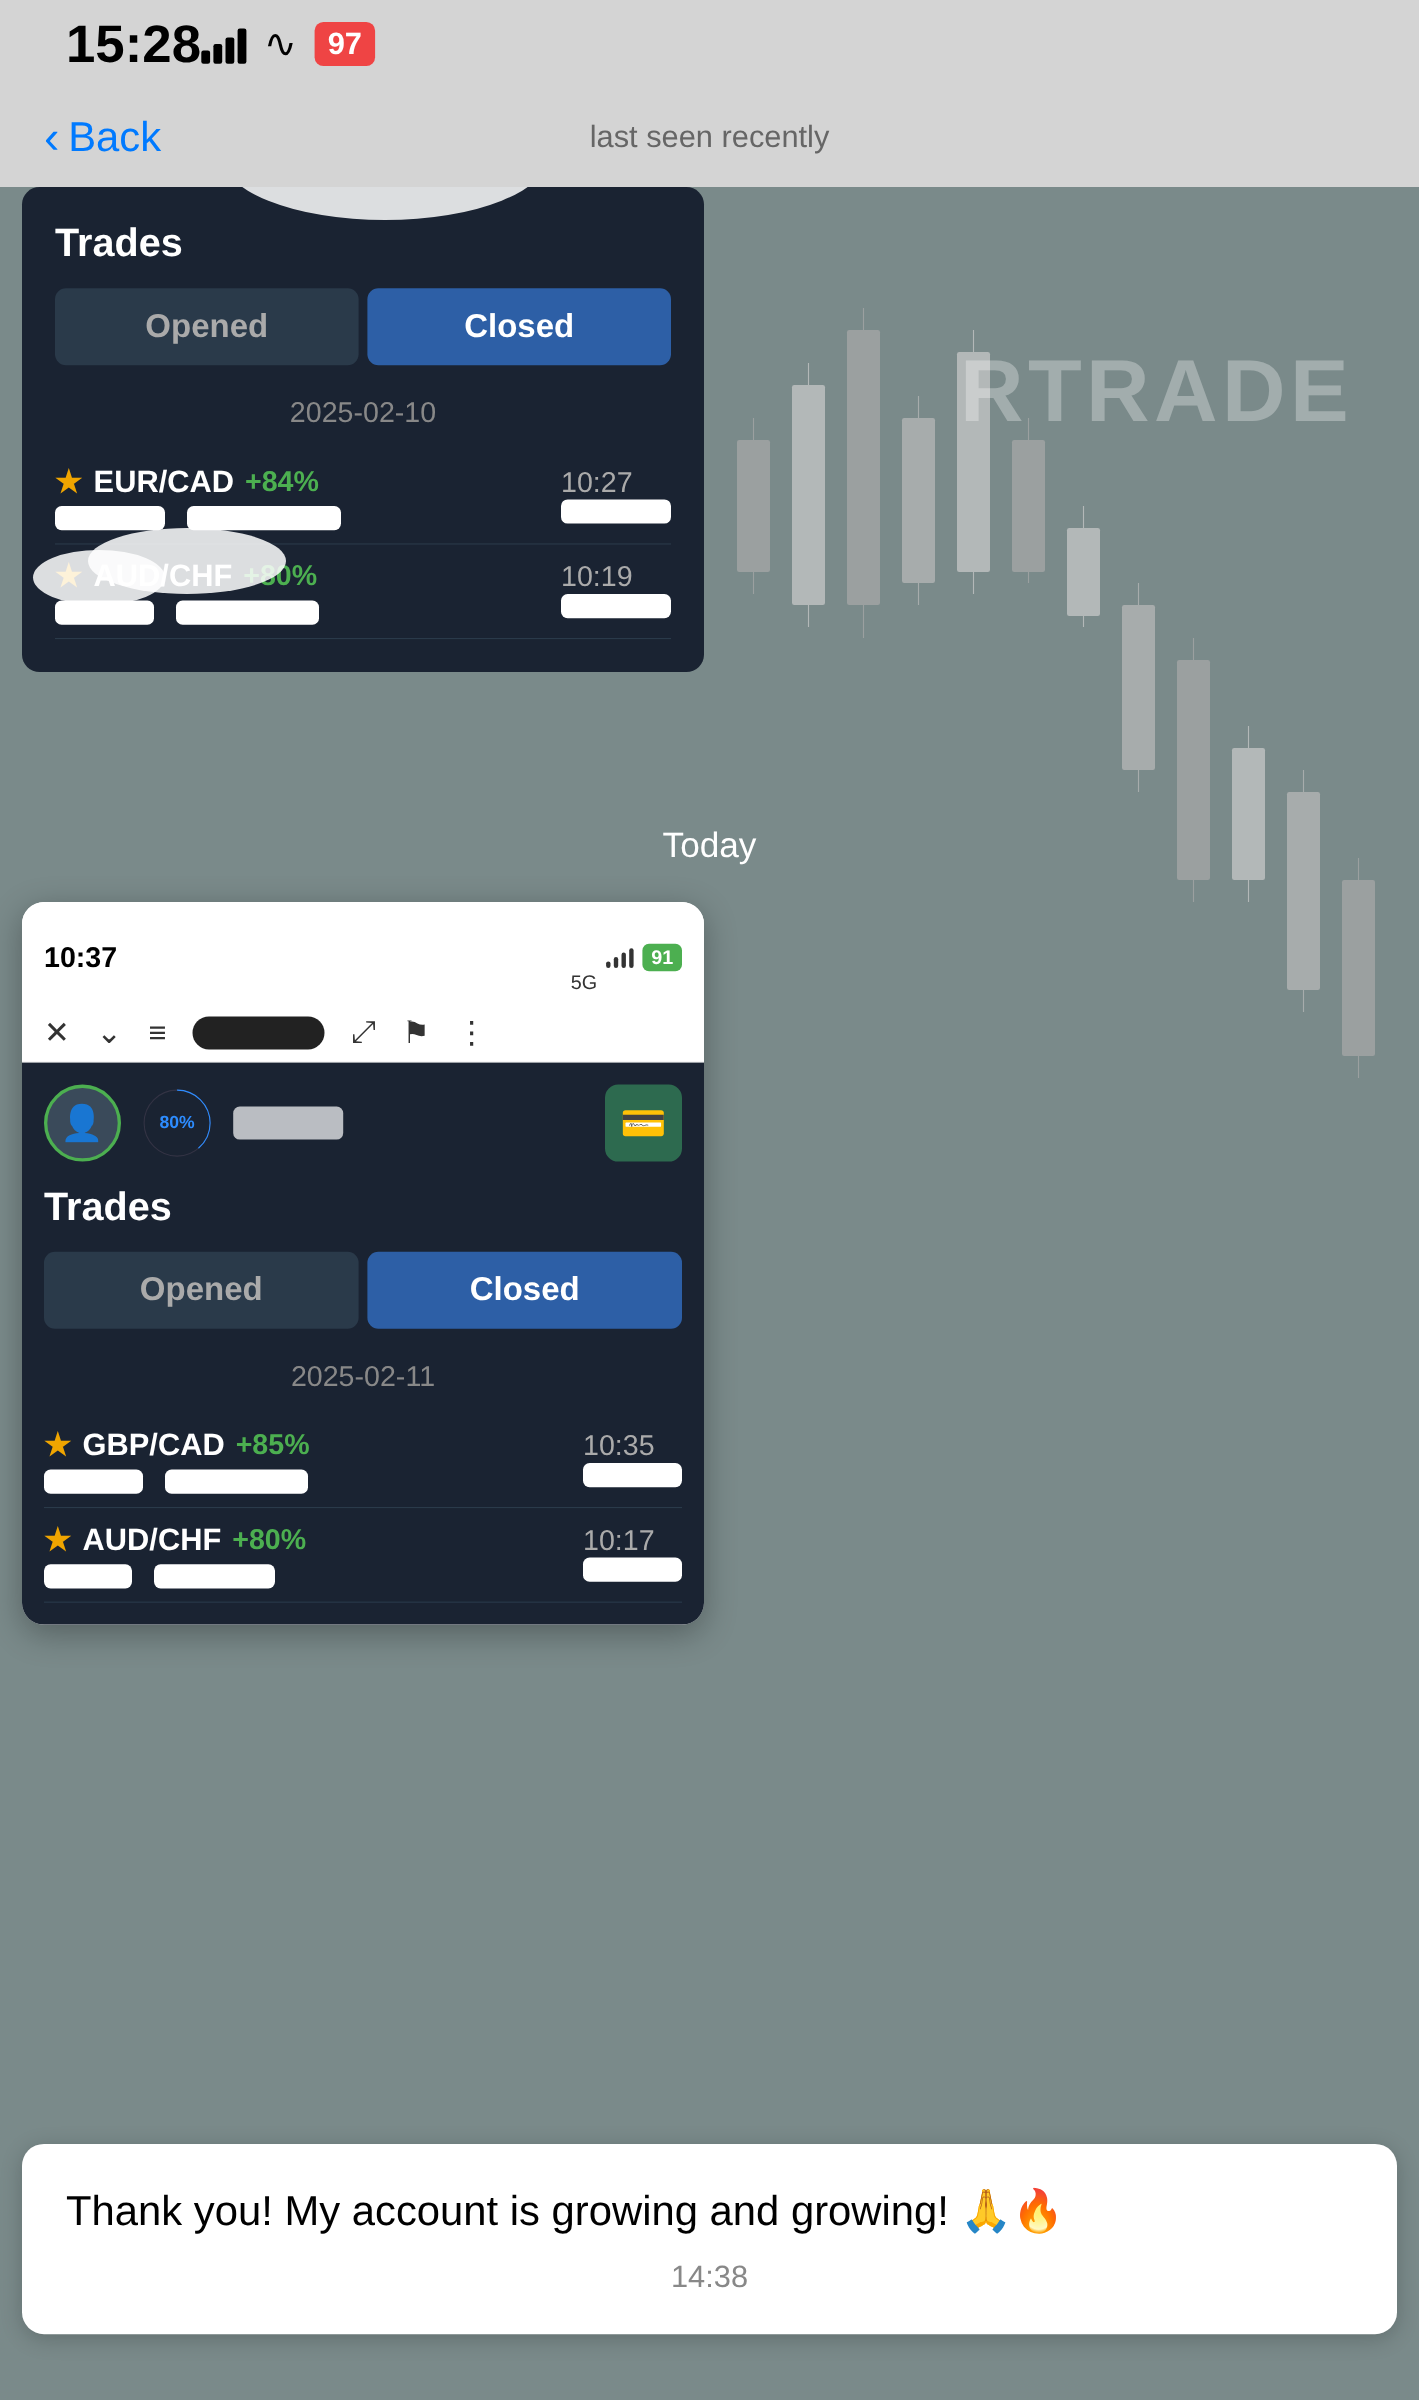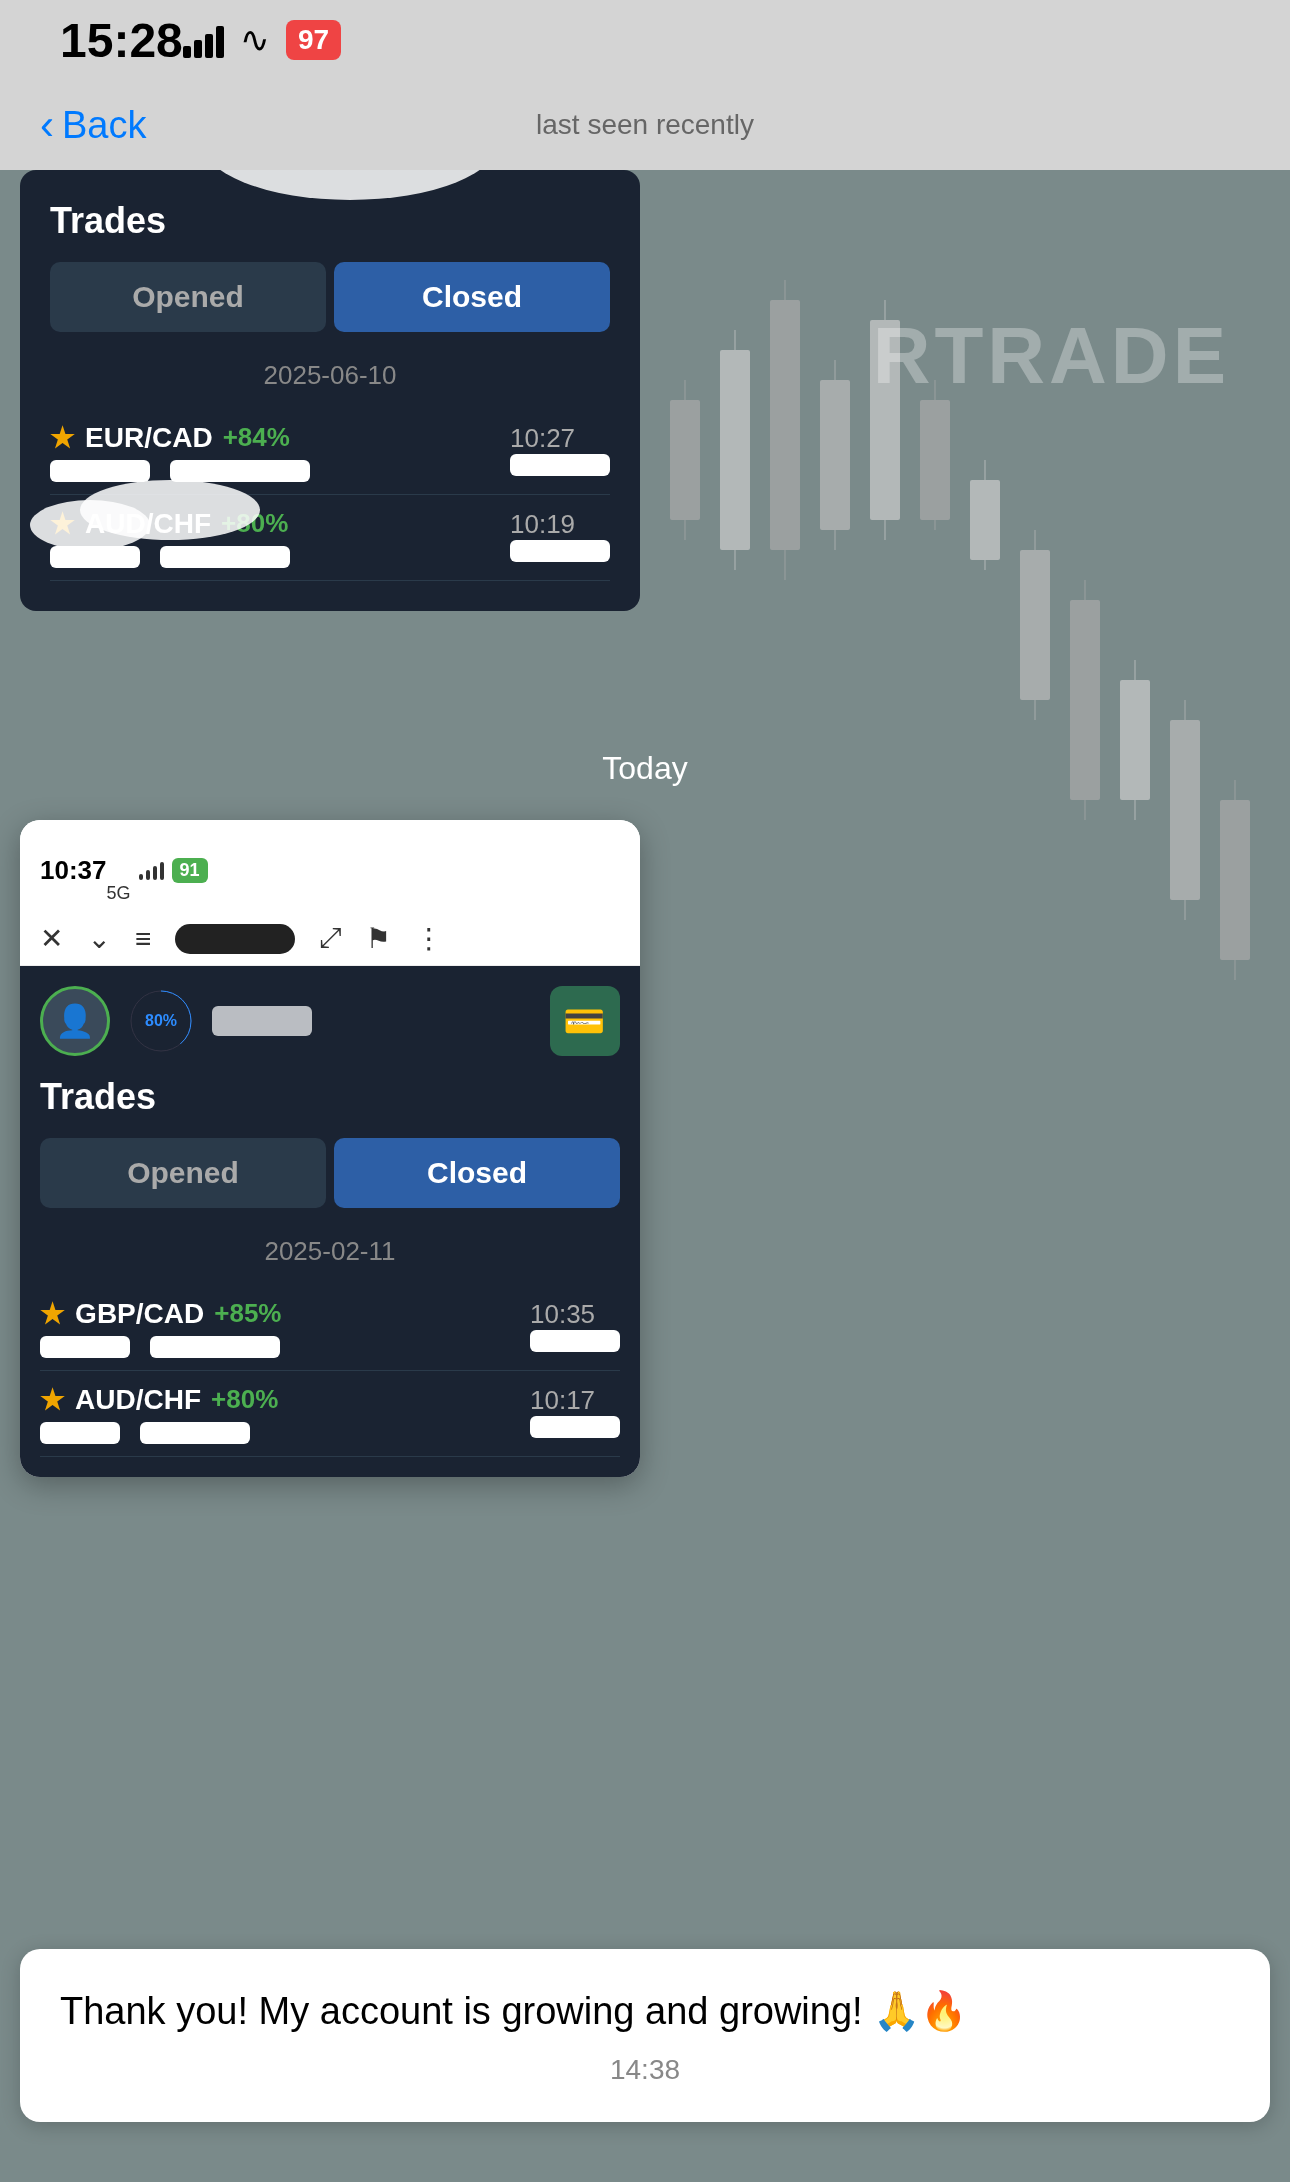--- a/index.html
+++ b/index.html
@@ -228,20 +228,21 @@
       border-radius: 20px;
       box-shadow: 0 8px 30px rgba(0,0,0,0.3);
       z-index: 7;
       overflow: hidden;
     }
 
     .card-2-inner-statusbar {
       background: #fff;
       padding: 16px 20px 8px;
       display: flex;
+      justify-content: space-between;
       align-items: center;
     }
     .inner-time {
       font-size: 26px;
       font-weight: 600;
       color: #000;
     }
     .inner-status-icons {
       display: flex;
       align-items: center;
@@ -400,21 +401,21 @@
 <div class="rtrade-text">RTRADE</div>
 
 <div class="today-label">Today</div>
 
 <div class="card-1">
   <div class="trades-title">Trades</div>
   <div class="tab-row">
     <div class="tab-btn inactive">Opened</div>
     <div class="tab-btn active">Closed</div>
   </div>
-  <div class="date-label">2025-06-10</div>
+  <div class="date-label">2025-02-10</div>
 
   <div class="trade-row">
     <div>
       <div class="trade-pair">
         <span class="star-icon">★</span>
         <span>EUR/CAD</span>
         <span class="pair-pct">+84%</span>
       </div>
       <div class="trade-details">
         <span class="redacted-bar" style="width:100px;"></span>

